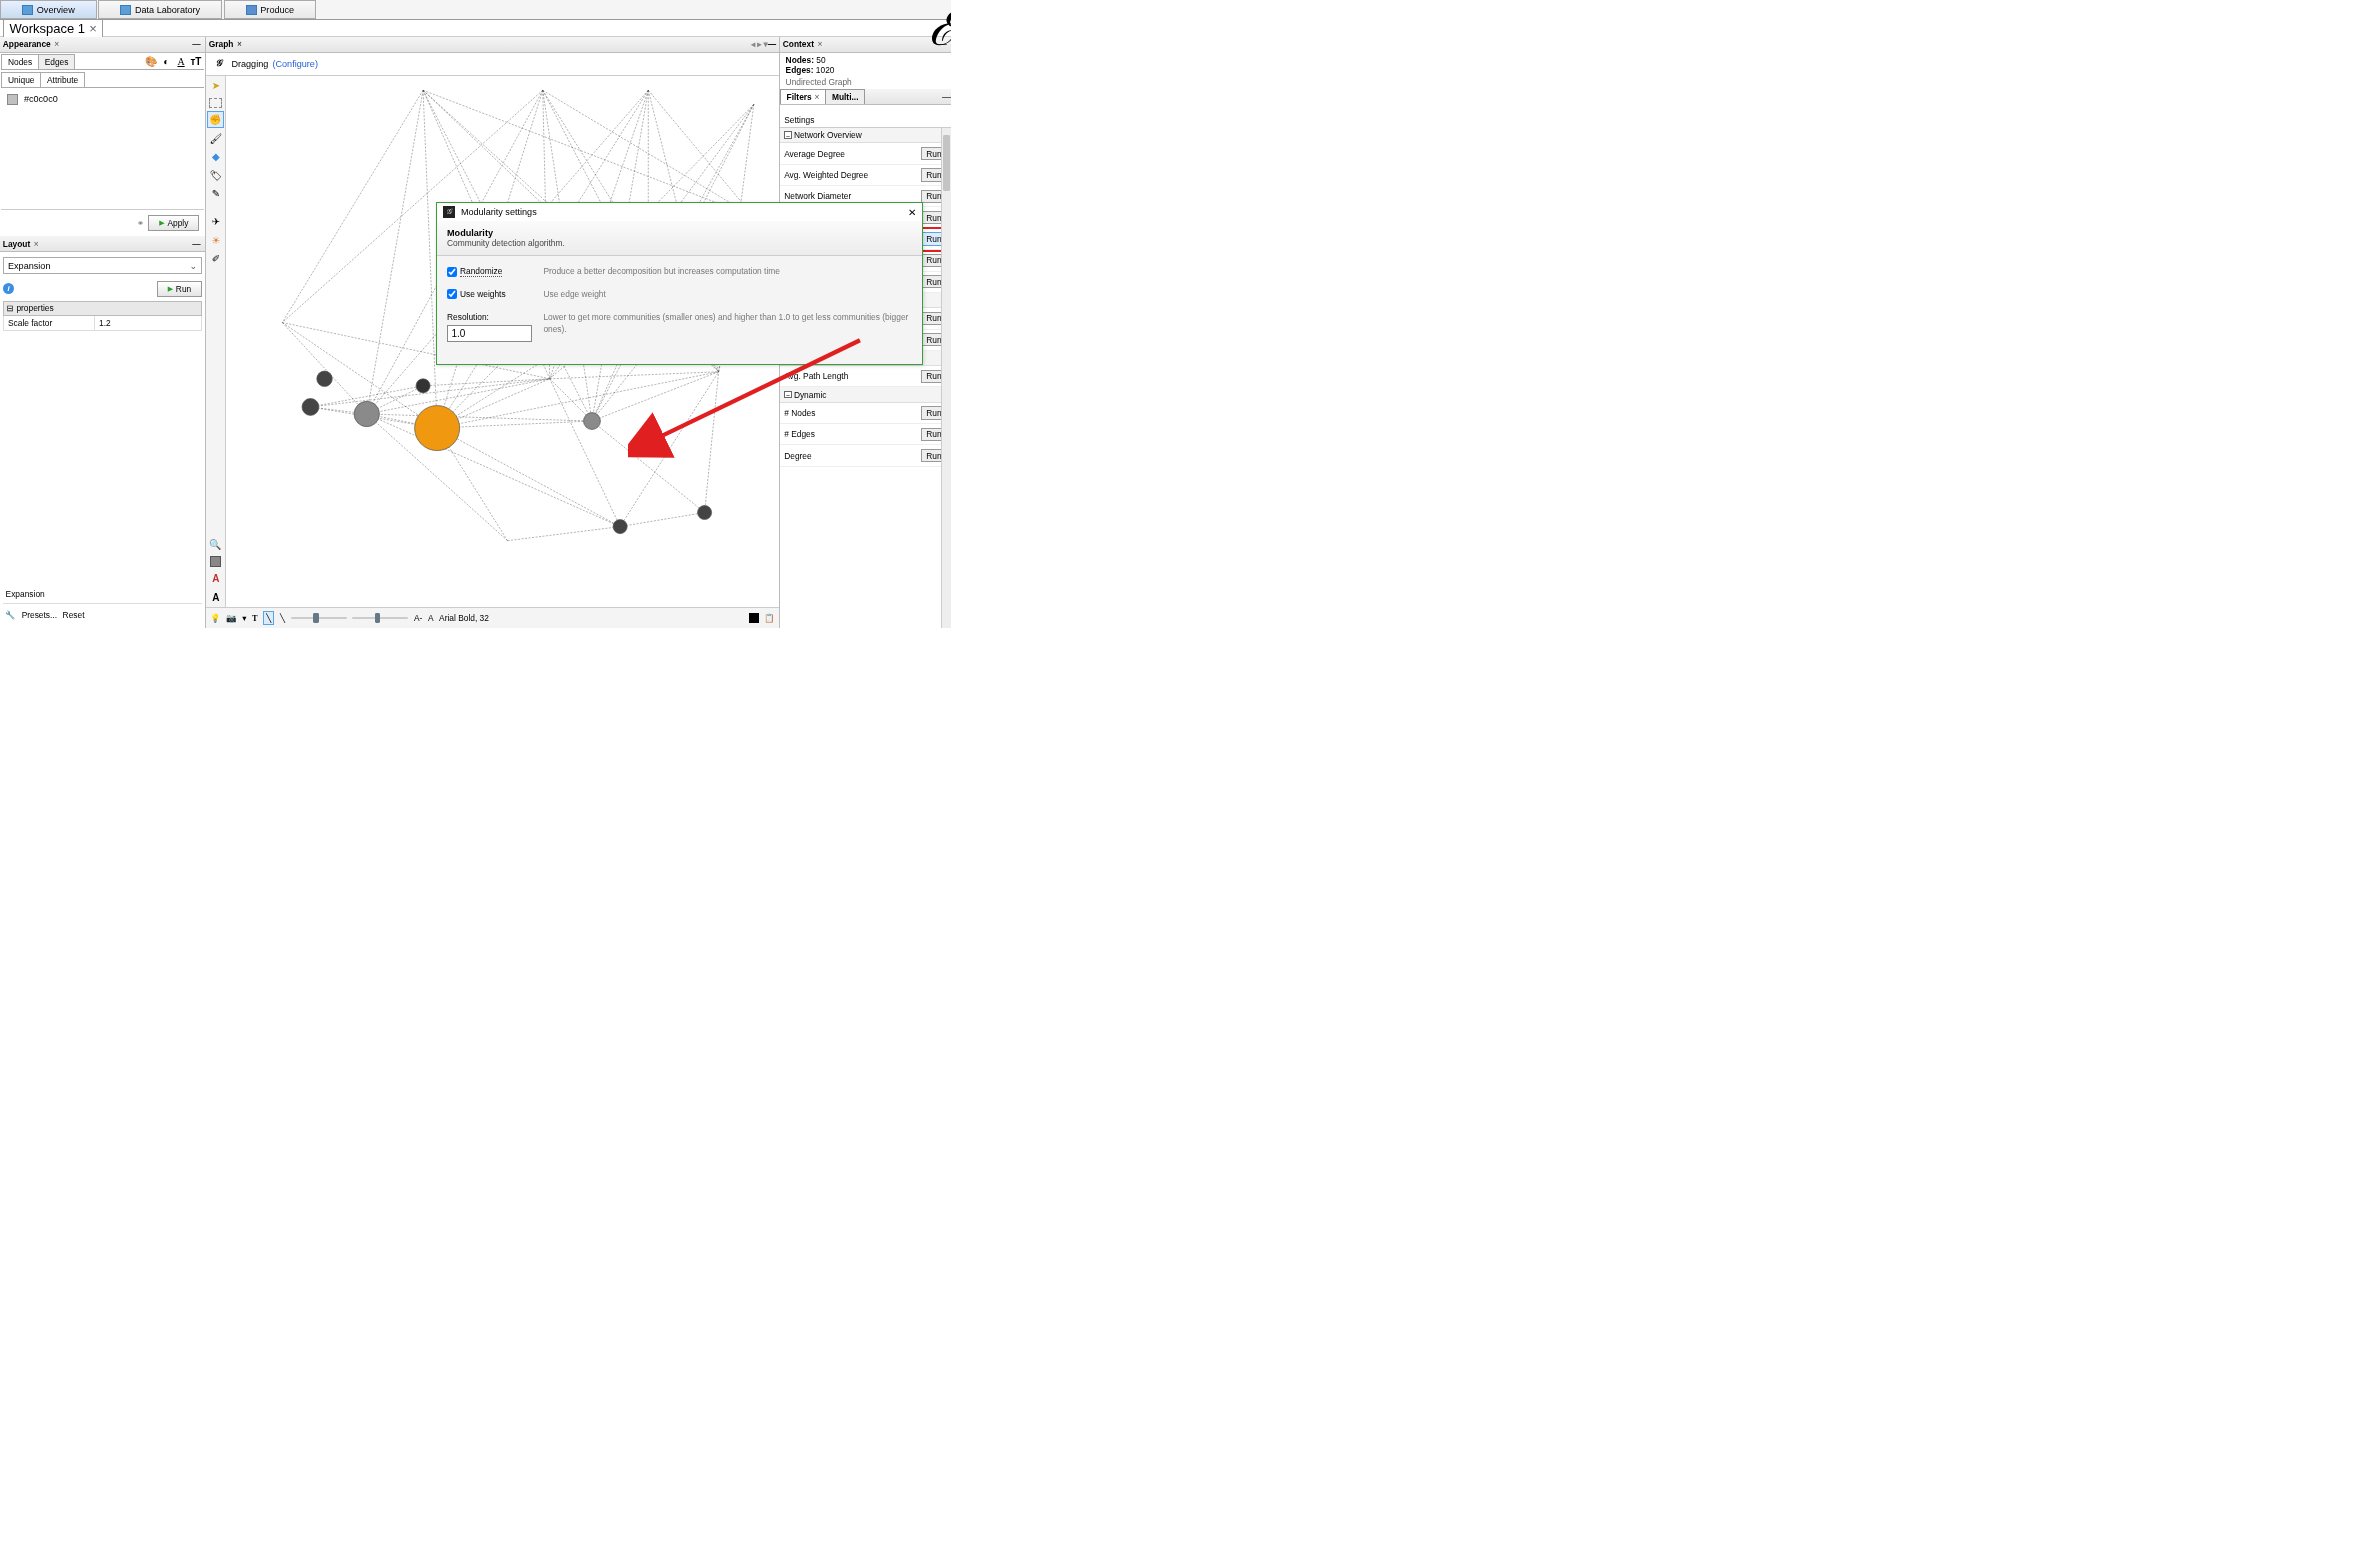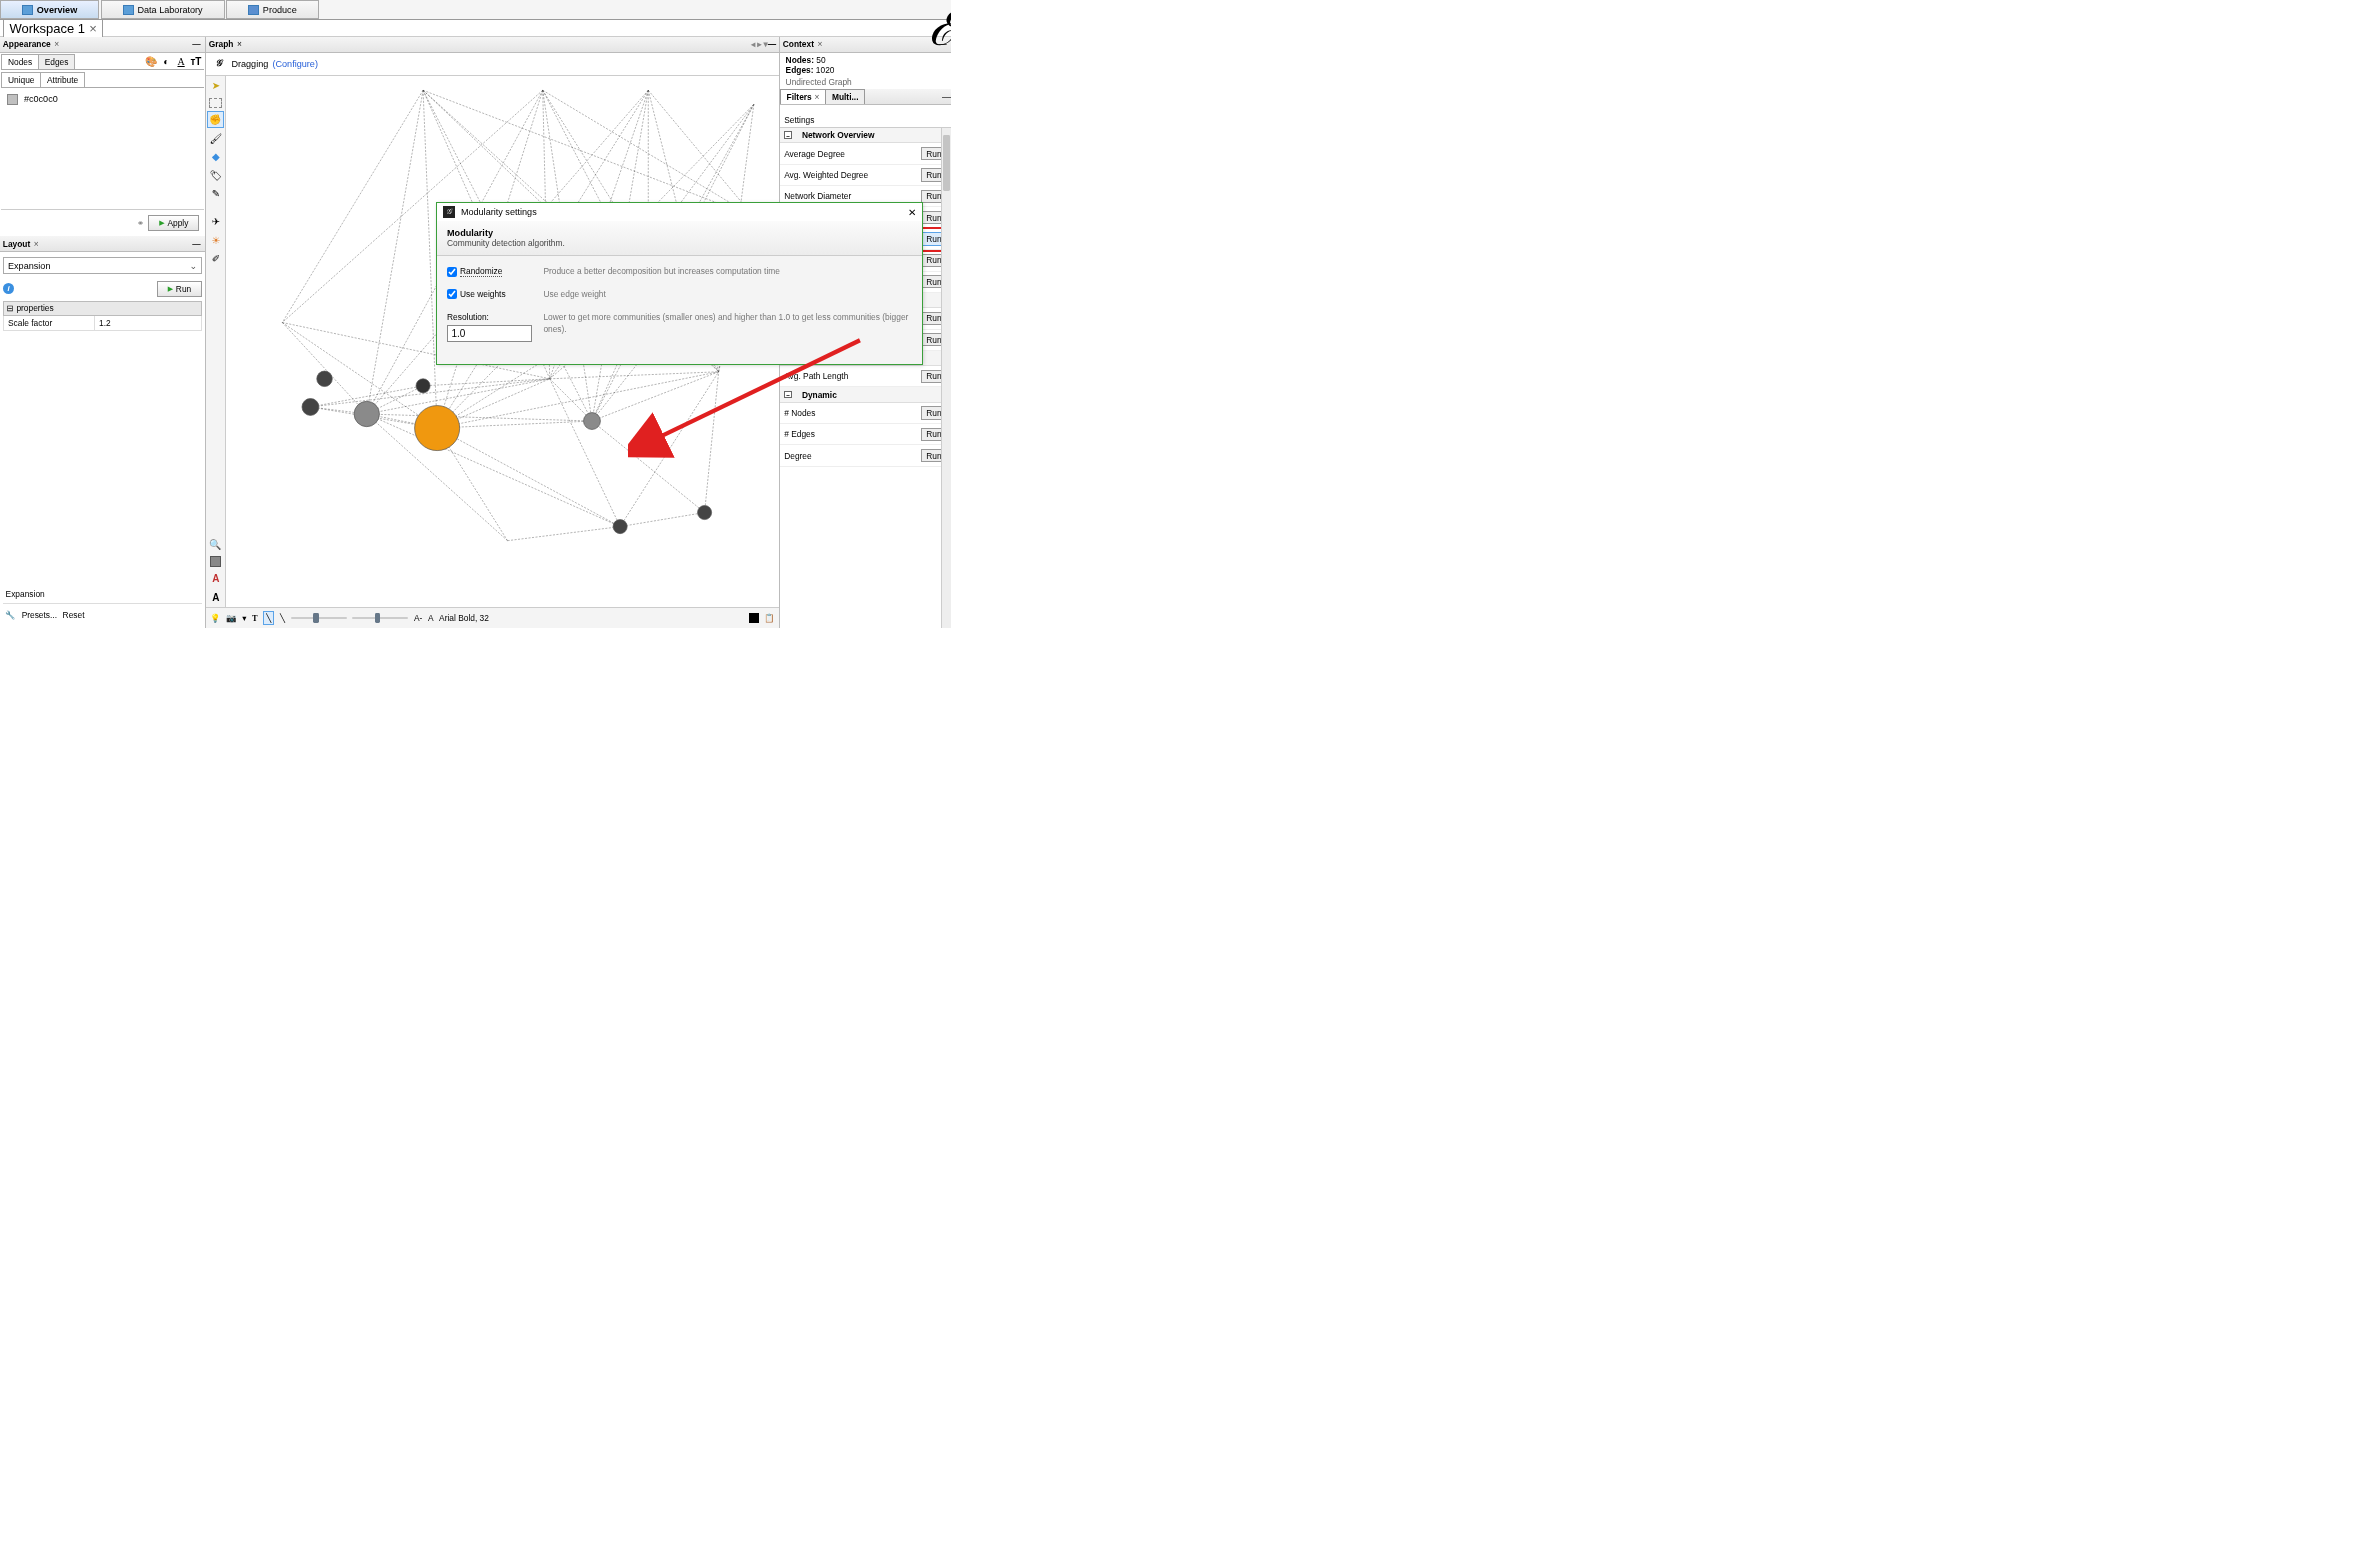--- a/index.html
+++ b/index.html
@@ -1,19 +1,19 @@
 <!DOCTYPE html>
 <html style="font-size:11.3px"><head>
 <meta charset="utf-8">
 <style>
 * { box-sizing: border-box; margin: 0; padding: 0; }
 body { font-family: "Segoe UI", Tahoma, sans-serif; font-size: 9.1px; background: #fff; color: #000; overflow: hidden; width: 951px; height: 629px; position: relative; }
 .toptabs { display: flex; height: 20px; border-bottom: 0.7px solid #999; background: #f5f5f5; }
 .toptab { display: flex; align-items: center; gap: 3.5px; padding: 0 21px; border: 0.7px solid #aaa; background: linear-gradient(#f8f8f8,#e8e8e8); margin-right: 1.4px; font-size: 9.1px; cursor: pointer; }
-.toptab.active { background: linear-gradient(#e8f0ff,#c8dcf0); font-weight: bold; }
+.toptab.active { background: linear-gradient(#e8f0ff,#c8dcf0); }
 .tabicn { width: 11.3px; height: 10px; background: #5c9fd8; border: 0.7px solid #3a7cb8; }
 .wsbar { display: flex; align-items: center; height: 17px; border-bottom: 0.7px solid #ccc; padding: 0 2.8px; background: #fff; }
 .wstab { display: inline-flex; align-items: flex-end; padding: 1.4px 5.6px; border: 0.7px solid #999; border-bottom: none; background: #fff; font-size: 13px; }
 .wsx { margin-left: 4.2px; color: #666; }
 .mainrow { display: flex; height: 591px; }
 .col-left { width: 206px; display: flex; flex-direction: column; border-right: 0.7px solid #bbb; }
 .col-mid { flex: 1; display: flex; flex-direction: column; position: relative; }
 .col-right { width: 172px; display: flex; flex-direction: column; border-left: 0.7px solid #bbb; }
 .panelhdr { display: flex; align-items: center; height: 15.5px; border-bottom: 0.7px solid #bbb; background: linear-gradient(#f5f5f5,#e5e5e5); padding: 0 2.8px; font-weight: bold; font-size: 8.4px; }
 .panelhdr .hx { margin-left: 3.5px; font-weight: normal; color: #555; }
@@ -59,21 +59,21 @@
 .slider { width: 56px; height: 2.8px; background: #ccc; position: relative; border-radius: 1.4px; }
 .slider::after { content: ''; position: absolute; width: 5.6px; height: 10px; background: #678; top: -3.5px; left: 40%; border-radius: 1.4px; }
 .ctx { padding: 2.8px 5.6px; font-size: 8.4px; }
 .ctx b { font-weight: bold; }
 .filtHdr { display: flex; align-items: center; border-bottom: 0.7px solid #bbb; background: linear-gradient(#f5f5f5,#e5e5e5); height: 15.5px; }
 .filtTab { padding: 2.1px 5.6px; border: 0.7px solid #999; border-bottom: none; margin: 0 -0.7px 0 0; font-weight: bold; font-size: 8.4px; background: #fff; cursor: pointer; display: flex; align-items: center; gap: 2.8px; }
 .filtTab .fx { font-weight: normal; color: #555; }
 .filtTab.in { background: #eee; }
 .statSettings { padding: 2.1px 4.2px; font-size: 8.4px; border-bottom: 0.7px solid #ccc; margin-top: 8px; }
 .statBody { overflow-y: auto; flex: 1; position: relative; }
-.statCat { padding: 2.1px 4.2px; font-weight: bold; font-size: 8.4px; display: flex; align-items: center; gap: 10px; background: #f4f4f4; border-bottom: 0.7px solid #ddd; }
+.statCat { padding: 2.1px 4.2px; font-weight: normal; font-size: 8.4px; display: flex; align-items: center; gap: 2px; background: #f4f4f4; border-bottom: 0.7px solid #ddd; }
 .statCat .cbx { width: 7.7px; height: 7.7px; border: 0.7px solid #666; display: inline-flex; align-items: center; justify-content: center; font-size: 6.3px; background: #fff; }
 .statRow { display: flex; align-items: center; padding: 3.5px 4.2px; font-size: 8.4px; border-bottom: 0.7px solid #eee; }
 .statRow .rlbl { flex: 1; }
 .statRun { padding: 0.7px 4.2px; border: 0.7px solid #999; background: #eee; cursor: pointer; font-size: 8.4px; }
 .hilite { outline: 2.1px solid #e02020; outline-offset: -0.7px; }
 .dialog { position: absolute; left: 230px; top: 165px; width: 487px; background: #f4f4f4; border: 0.7px solid #3a9f3a; box-shadow: 1.4px 1.4px 4.2px rgba(0,0,0,.2); z-index: 50; }
 .dlgTitle { display: flex; align-items: center; padding: 2.8px 5.6px; background: #fff; }
 .dlgTitle .dicn { width: 12.7px; height: 12.7px; background: #222; color: #eee; display: flex; align-items: center; justify-content: center; font-family: serif; font-style: italic; font-size: 7.7px; margin-right: 5.6px; }
 .dlgTitle .dx { margin-left: auto; cursor: pointer; font-size: 10px; }
 .dlgHead { padding: 7px 10px; background: linear-gradient(#fbfbfb,#ececec); border-bottom: 0.7px solid #ccc; }

